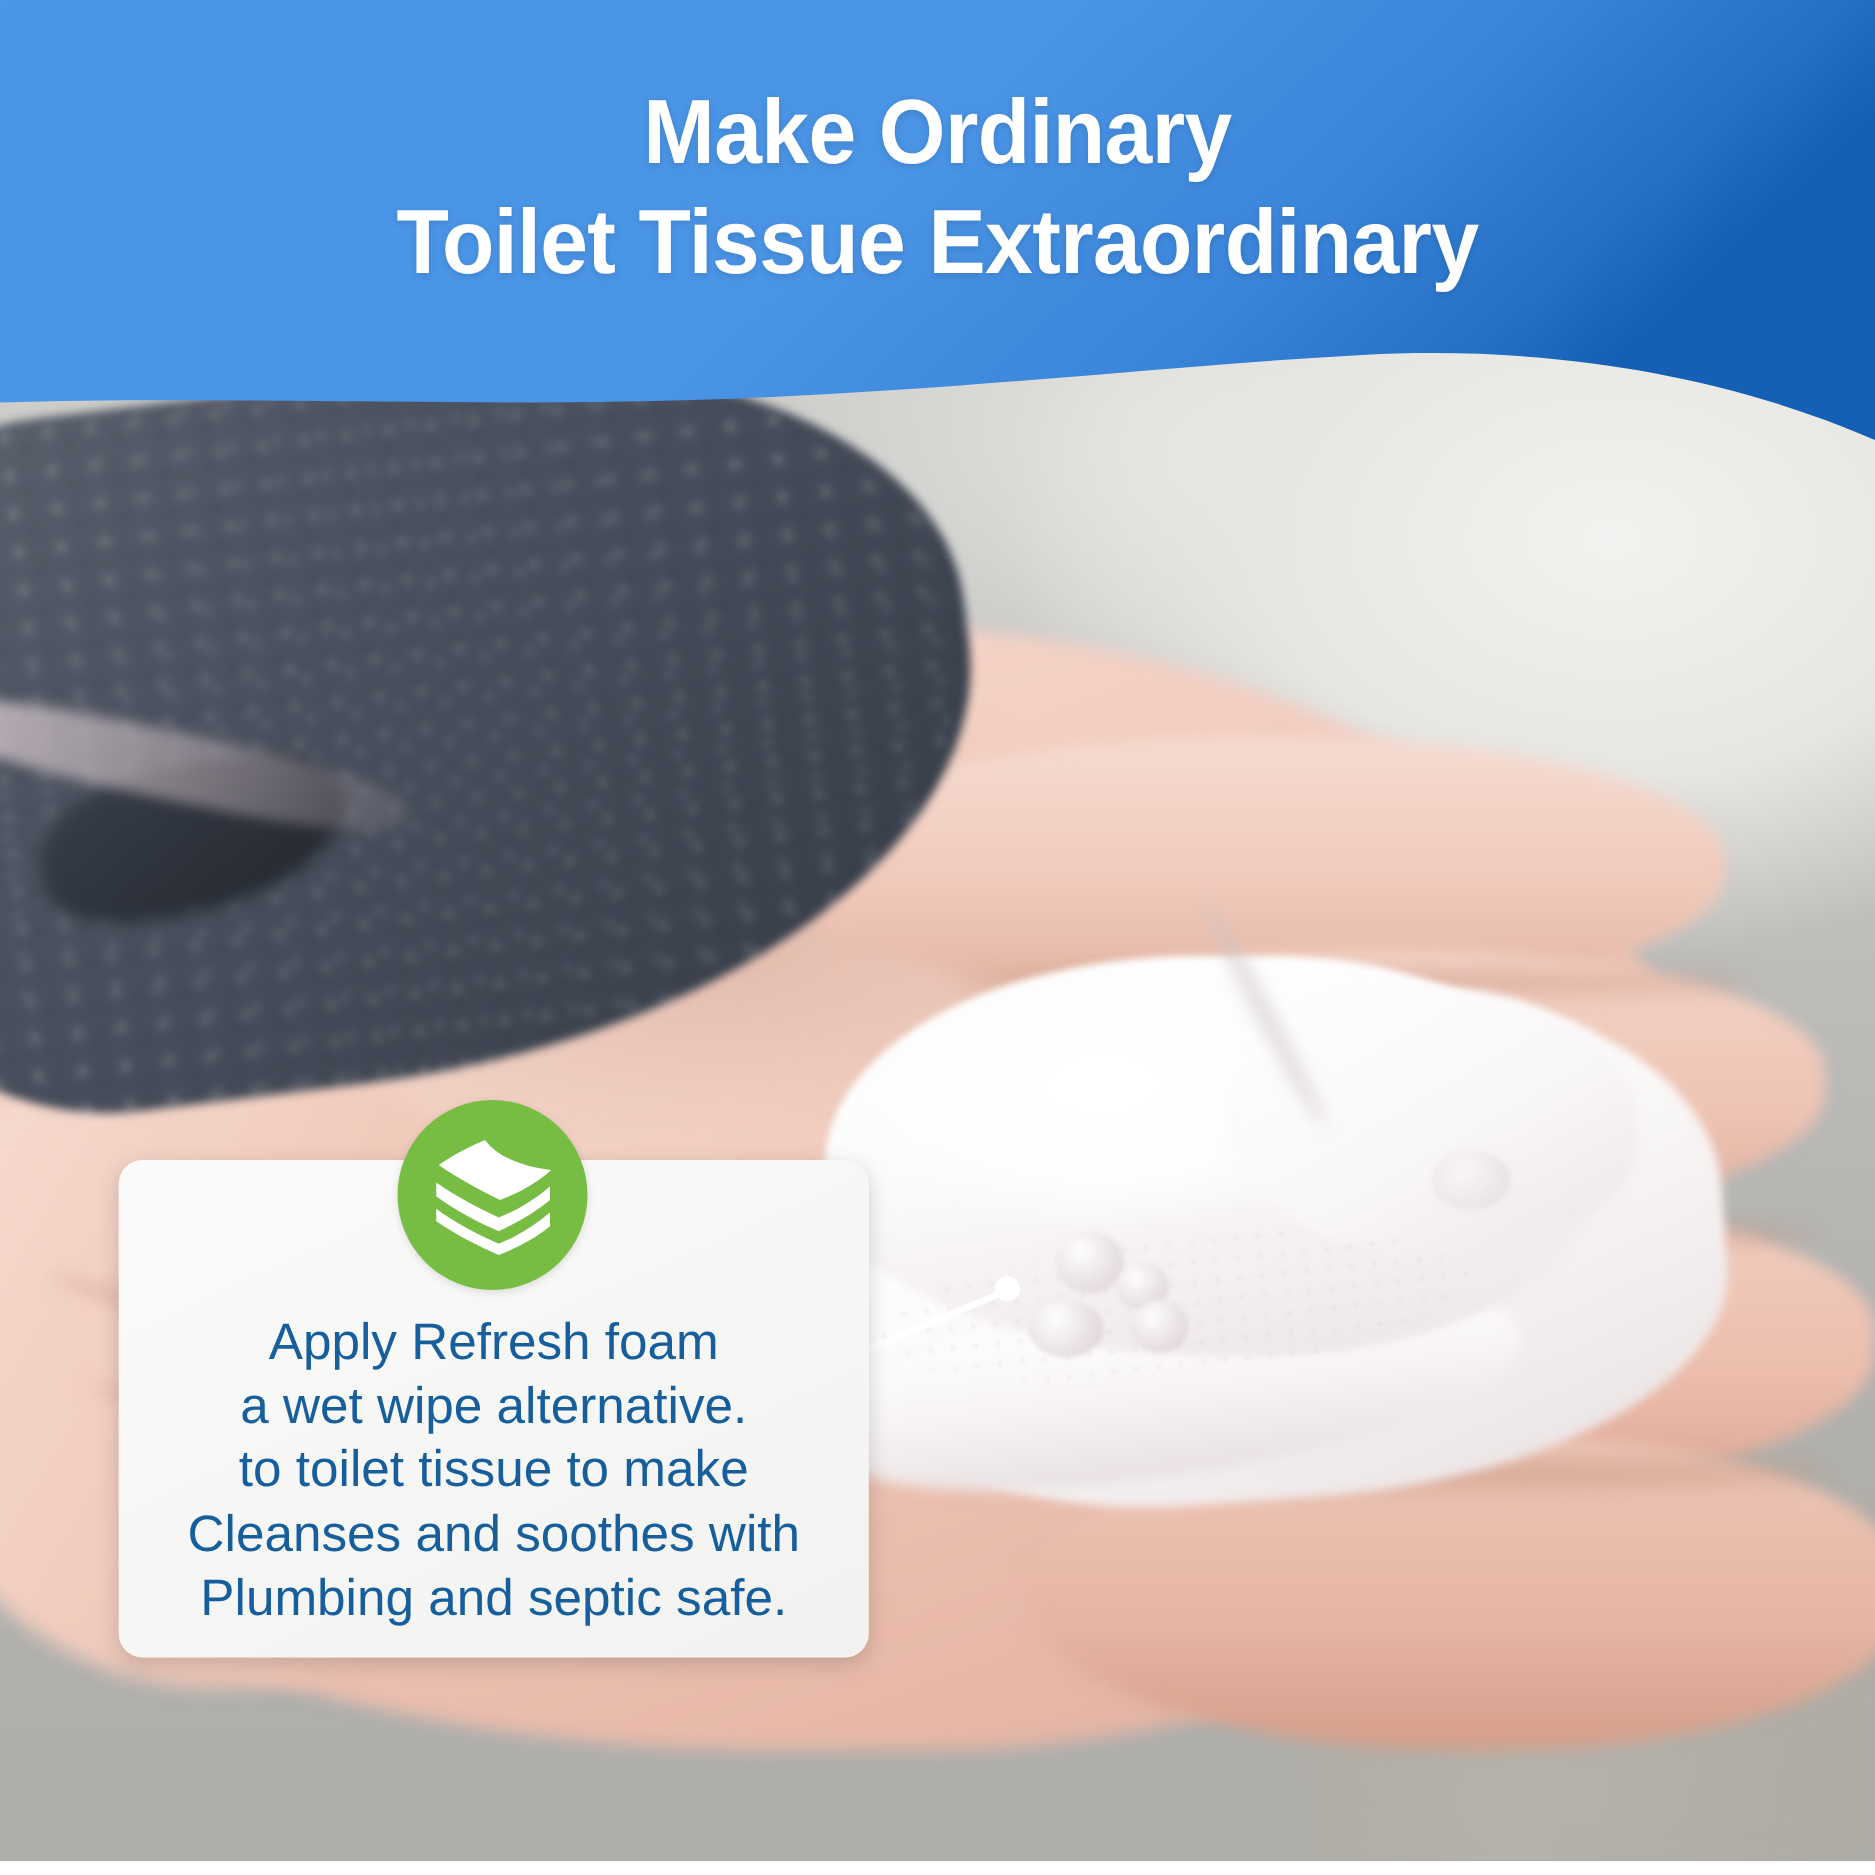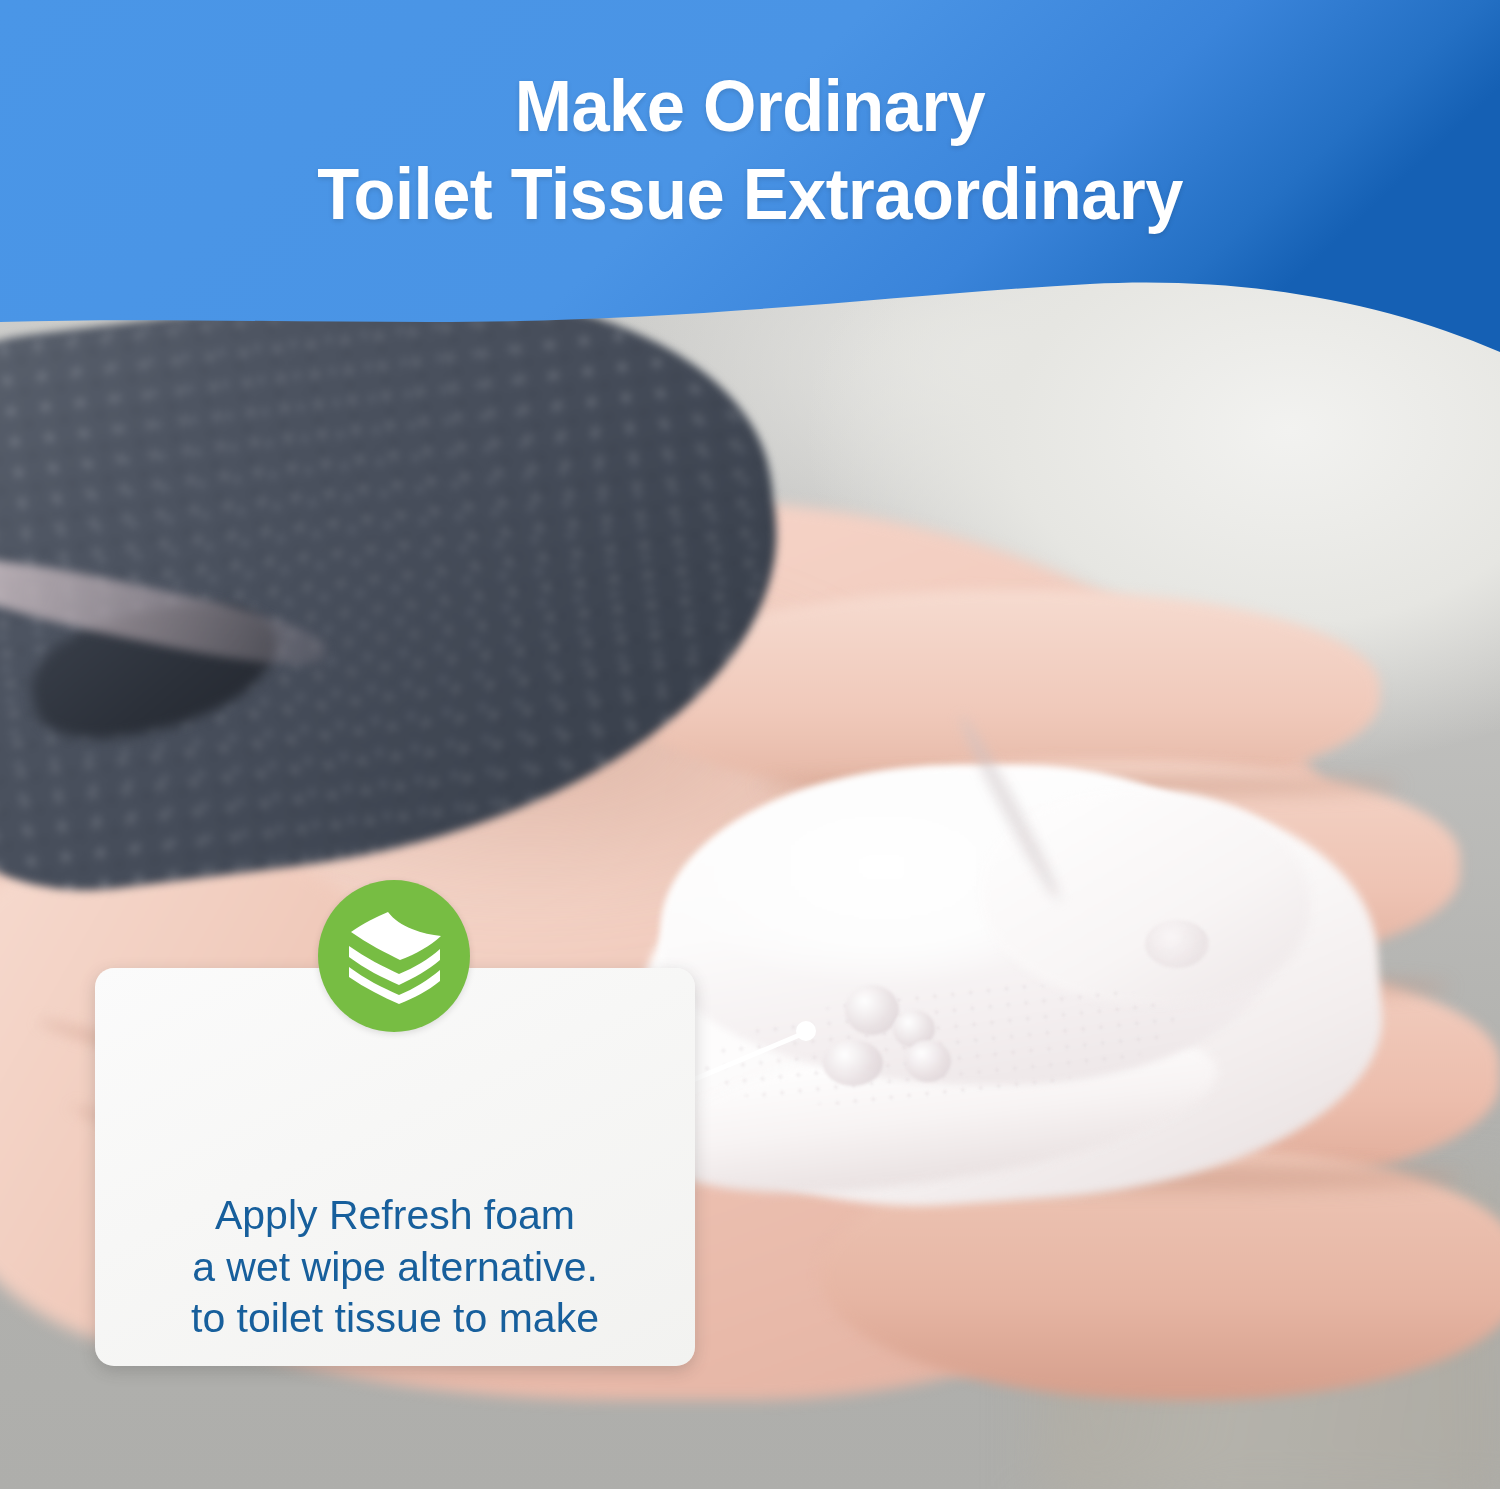--- a/index.html
+++ b/index.html
@@ -249,21 +249,21 @@
     display: flex;
     align-items: center;
     justify-content: center;
     z-index: 6;
   }
   .icon-badge svg { width: 104px; height: 96px; display: block; }
 
   
   .info-card {
     position: absolute;
-    left: 95px; top: 968px;
+    left: 95px; top: 928px;
     width: 600px; height: 398px;
     background: linear-gradient(155deg, #fbfbfb 0%, #f7f7f6 42%, #f2f2f0 100%);
     border-radius: 19px;
     box-shadow: 0 5px 16px rgba(60,60,60,0.22);
     z-index: 5;
     display: flex;
     align-items: flex-end;
     justify-content: center;
   }
   .info-text {
@@ -342,20 +342,22 @@
   <svg class="callout-line" viewBox="0 0 1500 1500" aria-hidden="true">
     <line x1="688" y1="1082" x2="802" y2="1034" stroke="#ffffff" stroke-width="5"></line>
     <circle cx="806" cy="1031" r="10" fill="#ffffff"></circle>
   </svg>
 
   <div class="info-card">
     <div class="info-text">
       <span>Apply Refresh foam</span>
       <span>a wet wipe alternative.</span>
       <span>to toilet tissue to make</span>
+      <span>Cleanses and soothes with</span>
+      <span>Plumbing and septic safe.</span>
     </div>
   </div>
 
   <div class="icon-badge">
     <svg viewBox="0 0 104 96" aria-hidden="true">
       <path fill="#ffffff" d="M9,24 C22,15 34,9 46,4 C52,12 60,17 70,21 C80,25 90,27 99,28
                C88,38 74,46 58,52 C44,45 26,36 9,24 Z"></path>
       <path fill="#ffffff" d="M7,38 C24,50 42,59 57,66 C72,60 87,51 98,41
                C98,46 98,49 98,52 C86,62 72,70 57,77 C41,70 23,61 7,49 Z"></path>
       <path fill="#ffffff" d="M7,59 C23,71 41,80 57,87 C72,81 86,72 98,62

